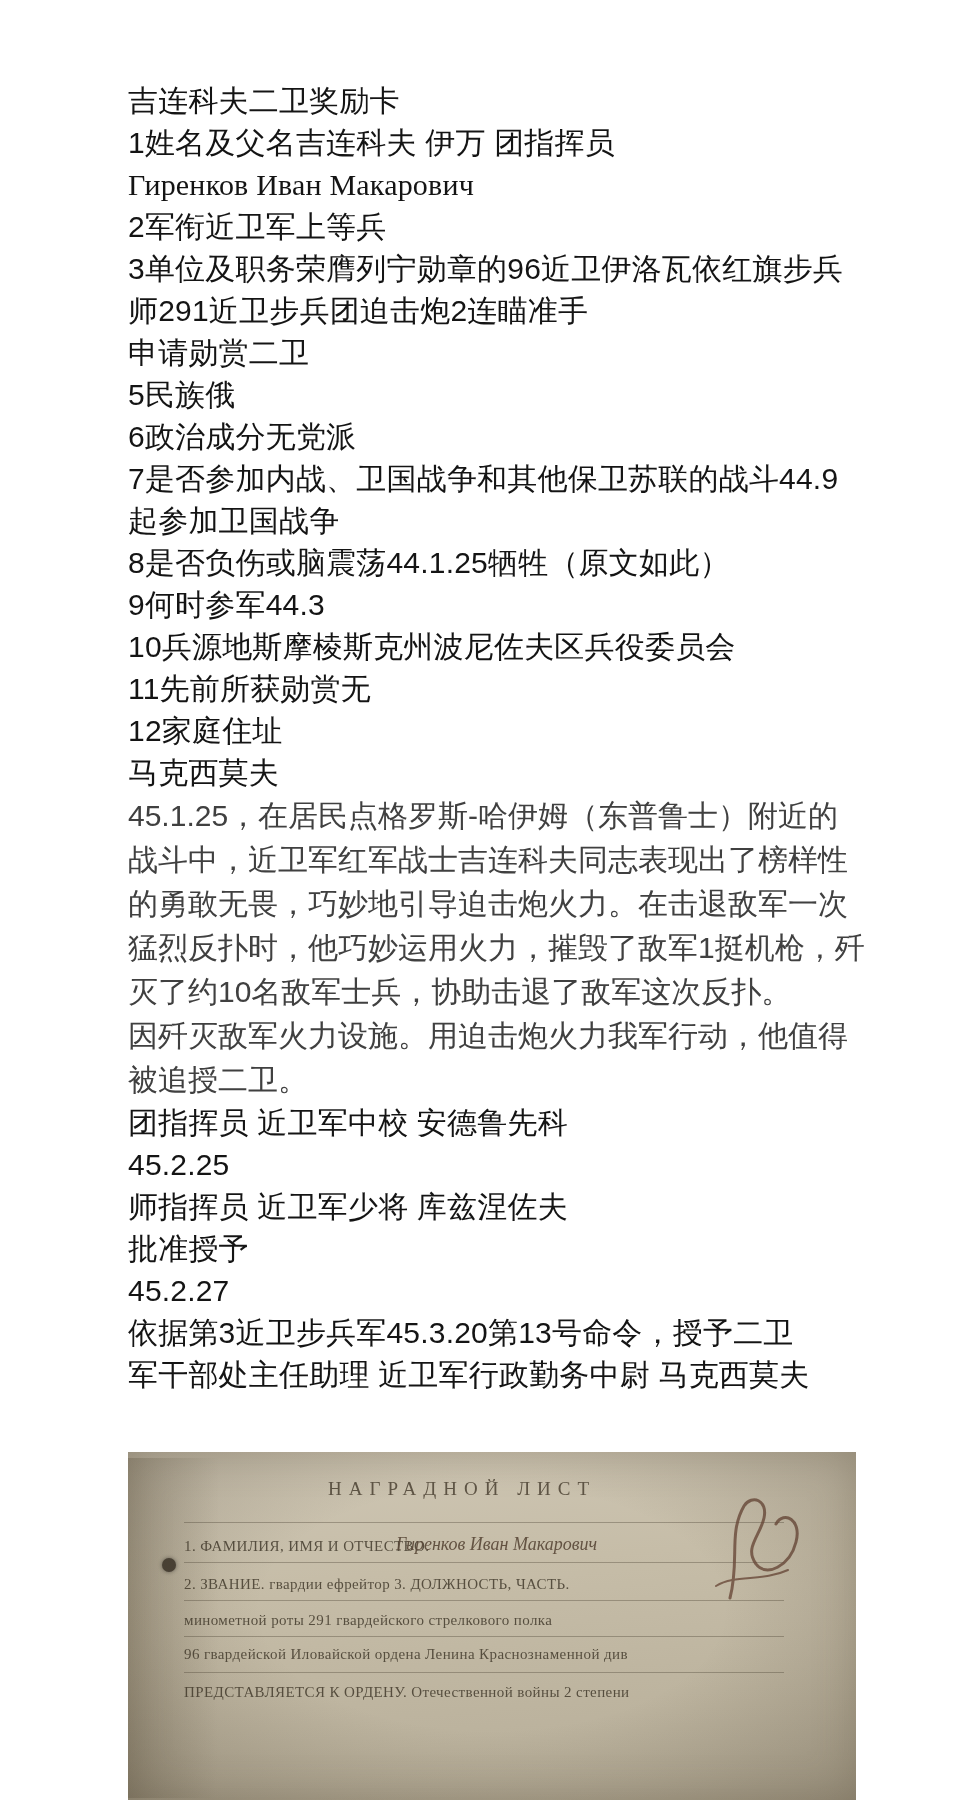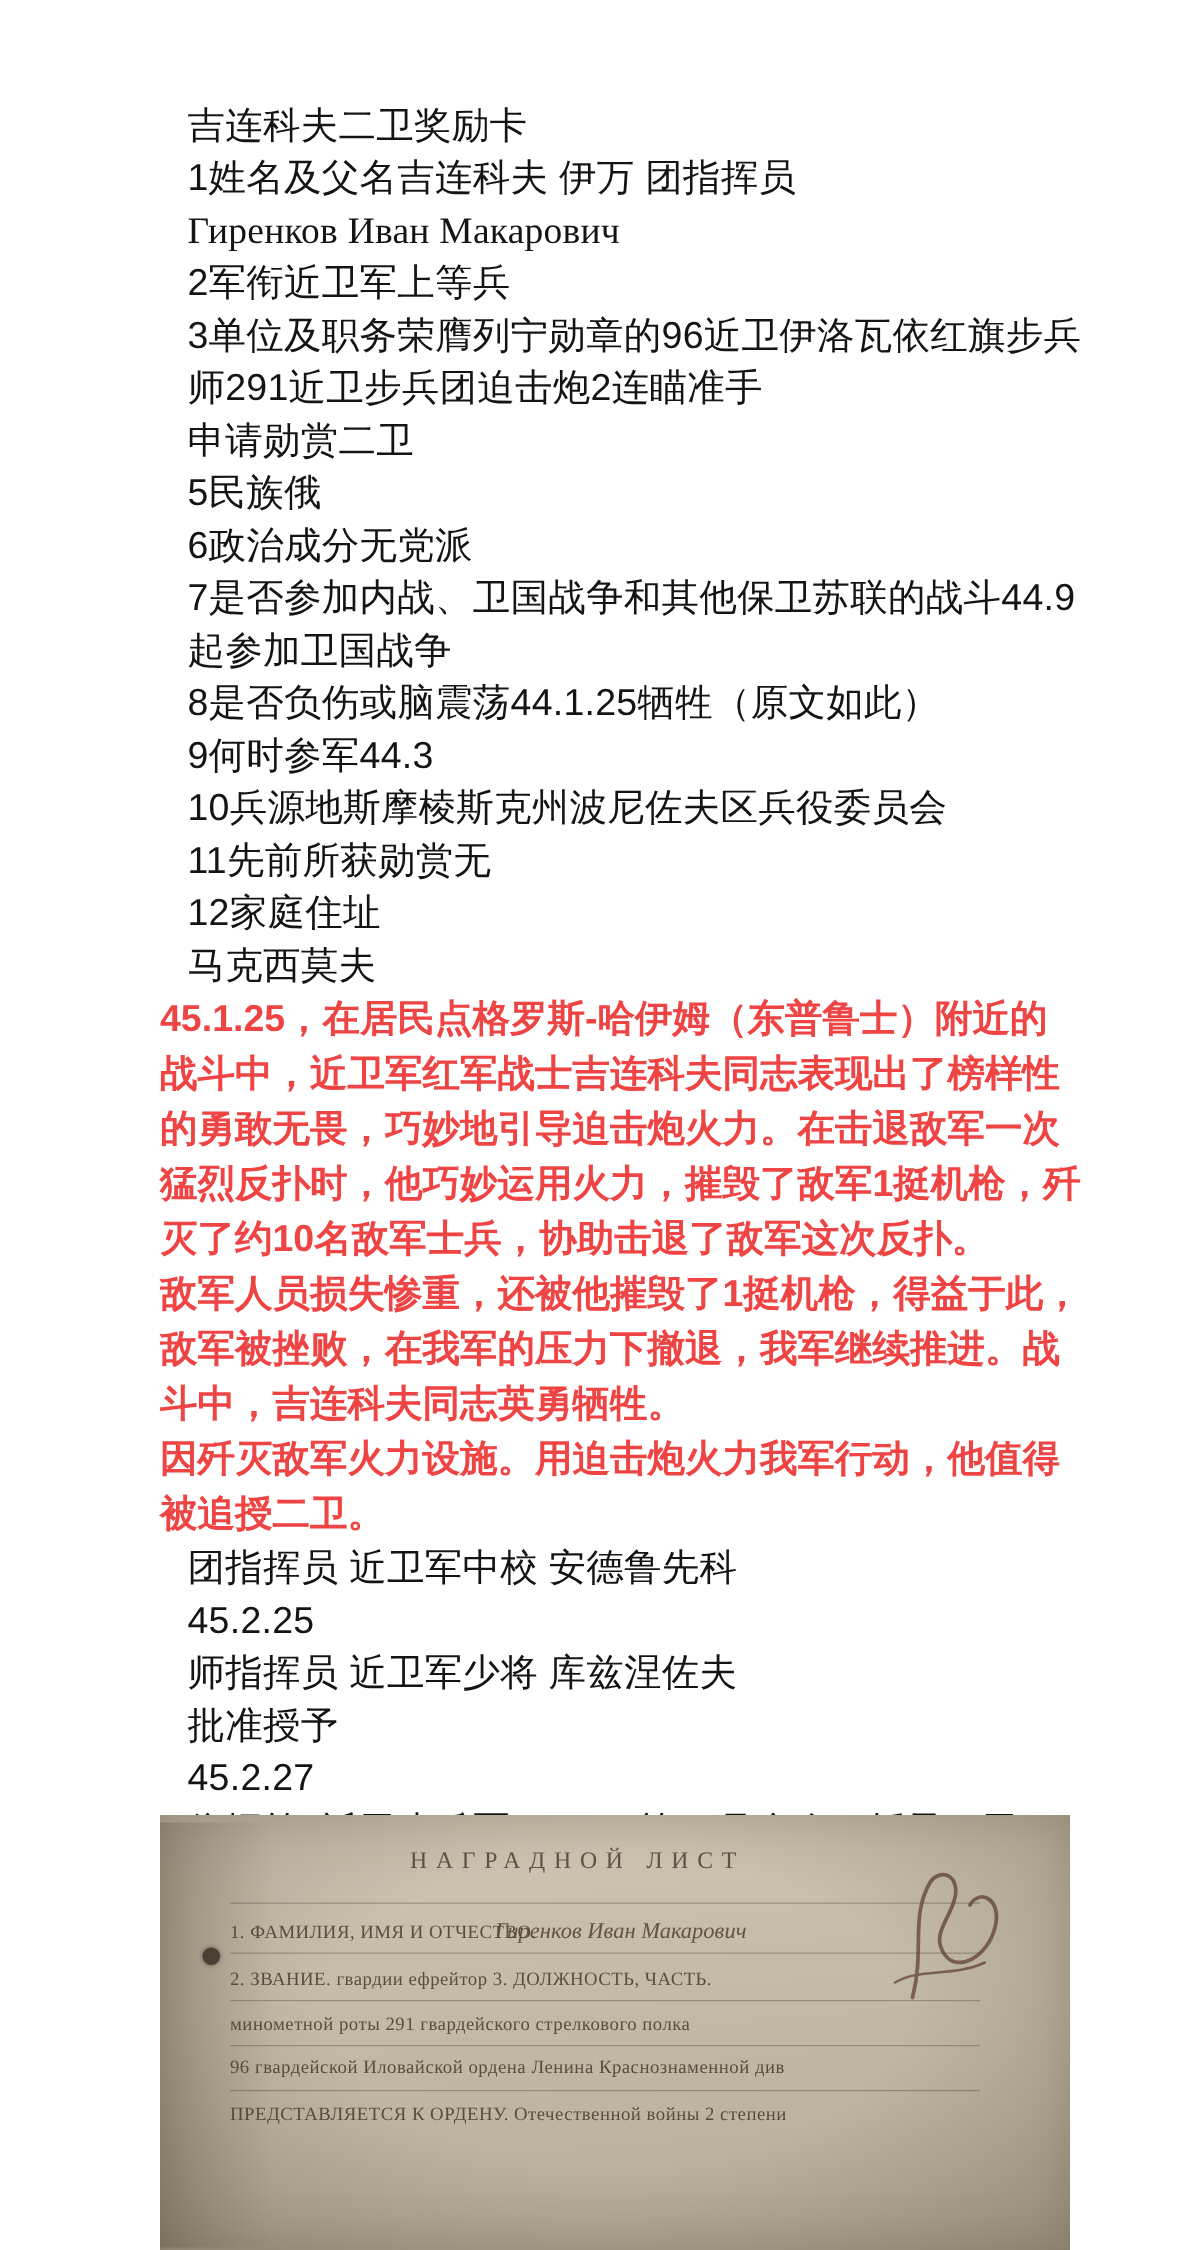--- a/index.html
+++ b/index.html
@@ -27,33 +27,31 @@
     top: 80px;
     width: 740px;
   }
   .line {
     font-size: 30px;
     line-height: 42px;
     letter-spacing: 0.2px;
     white-space: pre-wrap;
     word-break: break-word;
     color: #141414;
-    margin-left: 22px;
   }
   .line.serif {
     font-family: "Liberation Serif", serif;
     font-size: 30px;
   }
   .para {
     font-size: 30px;
     line-height: 44px;
     white-space: pre-wrap;
     word-break: break-word;
-    color: #ef4444;
-    font-weight: bold;
+    color: #404040;
   }
   .photo-wrap {
     position: absolute;
     left: 128px;
     top: 1452px;
     width: 728px;
     height: 348px;
     overflow: hidden;
   }
   .photo {
@@ -154,21 +152,20 @@
     <div class="line">7是否参加内战、卫国战争和其他保卫苏联的战斗44.9起参加卫国战争</div>
     <div class="line">8是否负伤或脑震荡44.1.25牺牲（原文如此）</div>
     <div class="line">9何时参军44.3</div>
     <div class="line">10兵源地斯摩棱斯克州波尼佐夫区兵役委员会</div>
     <div class="line">11先前所获勋赏无</div>
     <div class="line">12家庭住址</div>
 
     <div class="line">马克西莫夫</div>
 
     <div class="para">45.1.25，在居民点格罗斯-哈伊姆（东普鲁士）附近的战斗中，近卫军红军战士吉连科夫同志表现出了榜样性的勇敢无畏，巧妙地引导迫击炮火力。在击退敌军一次猛烈反扑时，他巧妙运用火力，摧毁了敌军1挺机枪，歼灭了约10名敌军士兵，协助击退了敌军这次反扑。</div>
-    <div class="para">敌军人员损失惨重，还被他摧毁了1挺机枪，得益于此，敌军被挫败，在我军的压力下撤退，我军继续推进。战斗中，吉连科夫同志英勇牺牲。</div>
     <div class="para">因歼灭敌军火力设施。用迫击炮火力我军行动，他值得被追授二卫。</div>
 
     <div class="line">团指挥员 近卫军中校 安德鲁先科</div>
     <div class="line">45.2.25</div>
     <div class="line">师指挥员 近卫军少将 库兹涅佐夫</div>
     <div class="line">批准授予</div>
     <div class="line">45.2.27</div>
     <div class="line">依据第3近卫步兵军45.3.20第13号命令，授予二卫</div>
     <div class="line">军干部处主任助理 近卫军行政勤务中尉 马克西莫夫</div>
 

